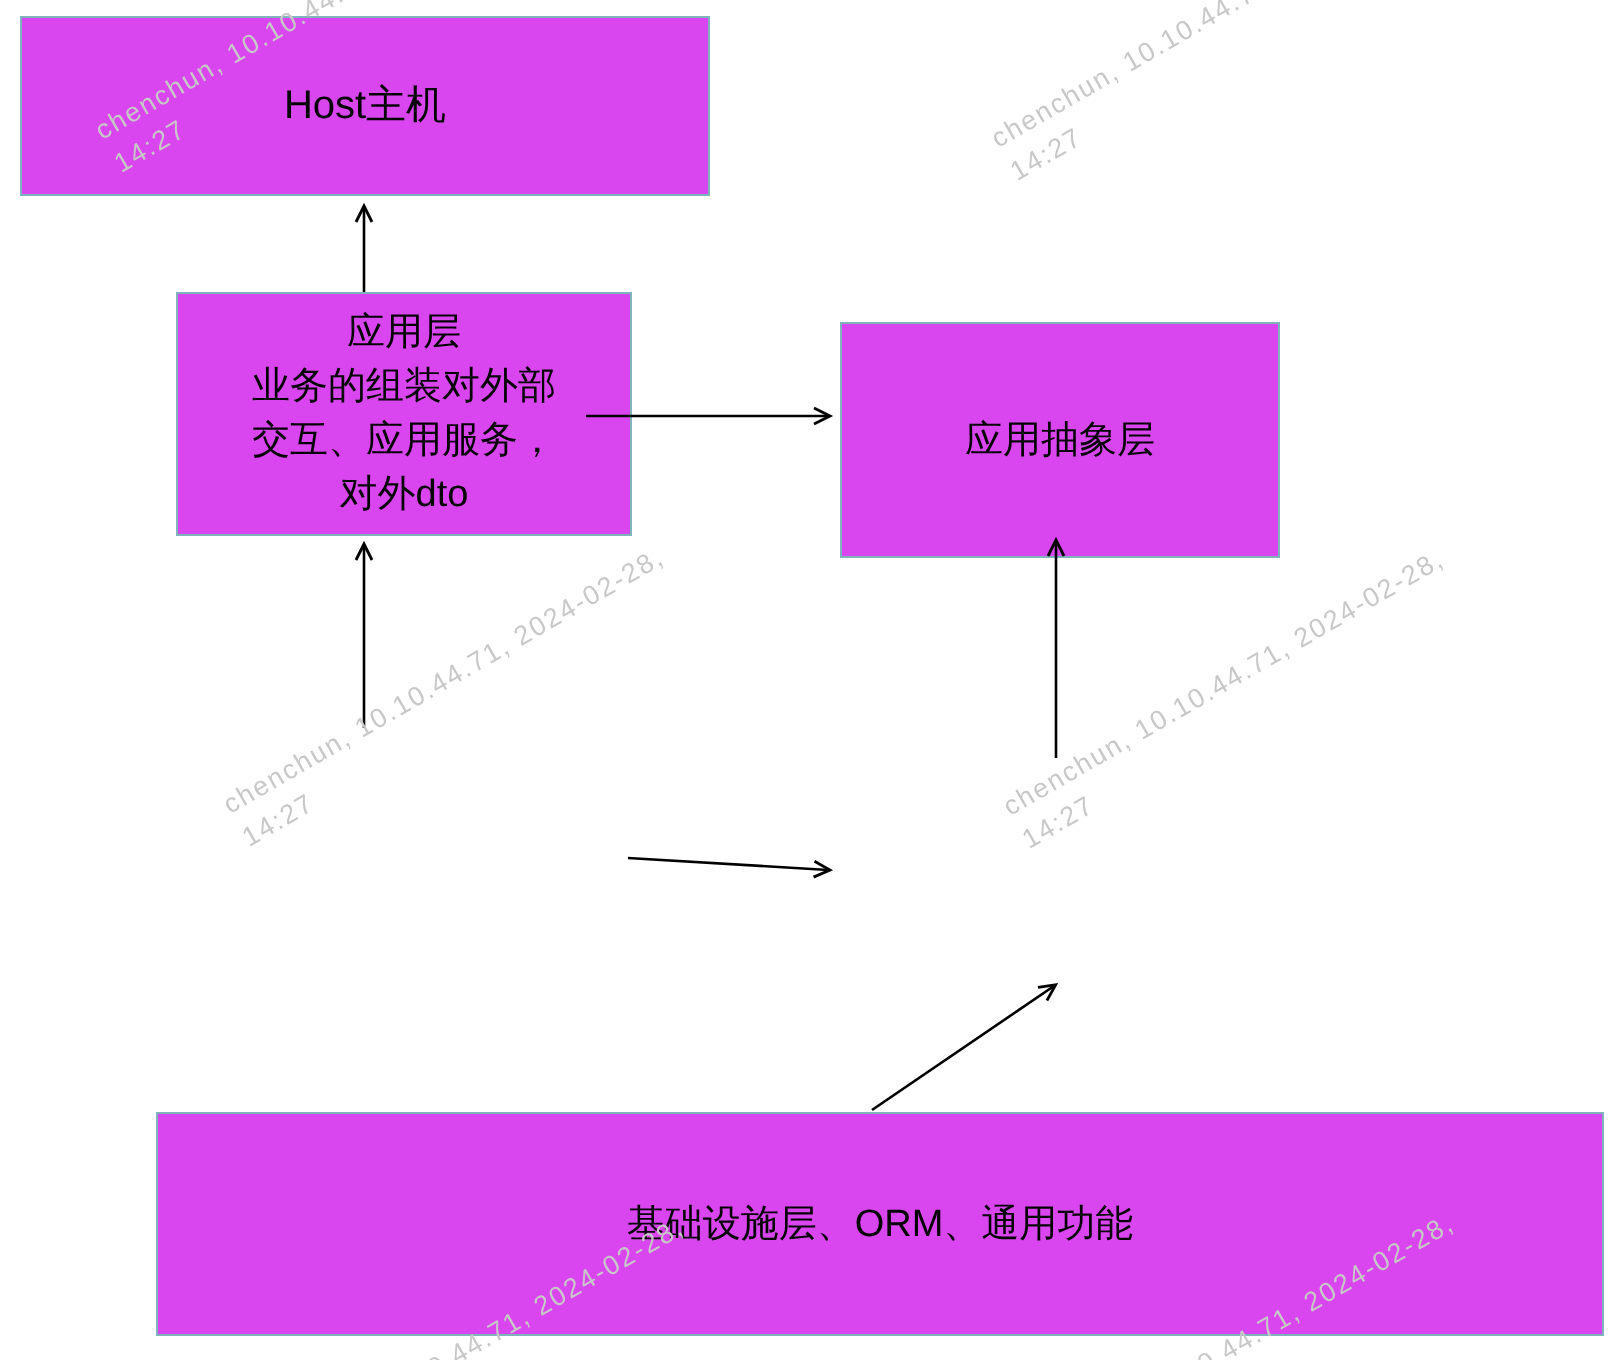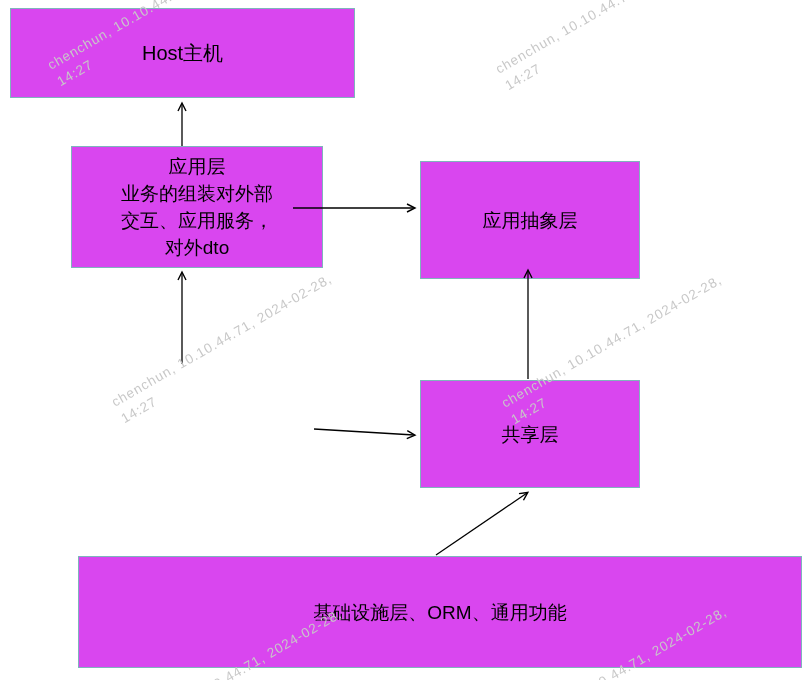--- a/index.html
+++ b/index.html
@@ -25,21 +25,21 @@
     justify-content: center;
     text-align: center;
     color: #000000;
     font-size: 19px;
     line-height: 27px;
     z-index: 1;
     box-sizing: border-box;
   }
   .node .label { white-space: pre-line; }
   #node-host          { left: 10px;  top: 8px;   width: 345px; height: 90px;  font-size: 20px; }
-  #node-application   { left: 71px;  top: 146px; width: 252px; height: 122px; }
+  #node-application   { left: 88px;  top: 146px; width: 228px; height: 122px; }
   #node-abstraction   { left: 420px; top: 161px; width: 220px; height: 118px; }
   #node-domain        { left: 47px;  top: 365px; width: 266px; height: 130px; }
   #node-shared        { left: 420px; top: 380px; width: 220px; height: 108px; }
   #node-infrastructure{ left: 78px;  top: 556px; width: 724px; height: 112px; }
   
   .arrows {
     position: absolute;
     left: 0; top: 0;
     width: 812px; height: 680px;
     z-index: 2;
@@ -88,23 +88,20 @@
 业务的组装对外部
 交互、应用服务，
 对外dto</span>
   </div>
 
   <div class="node" id="node-abstraction">
     <span class="label">应用抽象层</span>
   </div>
 
 
-  <div class="node" id="node-shared">
-    <span class="label">共享层</span>
-  </div>
 
   <div class="node" id="node-infrastructure">
     <span class="label">基础设施层、ORM、通用功能</span>
   </div>
 
   <div class="watermark" style="left:44px;top:58px">
     <span>chenchun, 10.10.44.71, 2024-02-28,</span><br>
     <span>14:27</span>
   </div>
   <div class="watermark" style="left:492px;top:62px">

